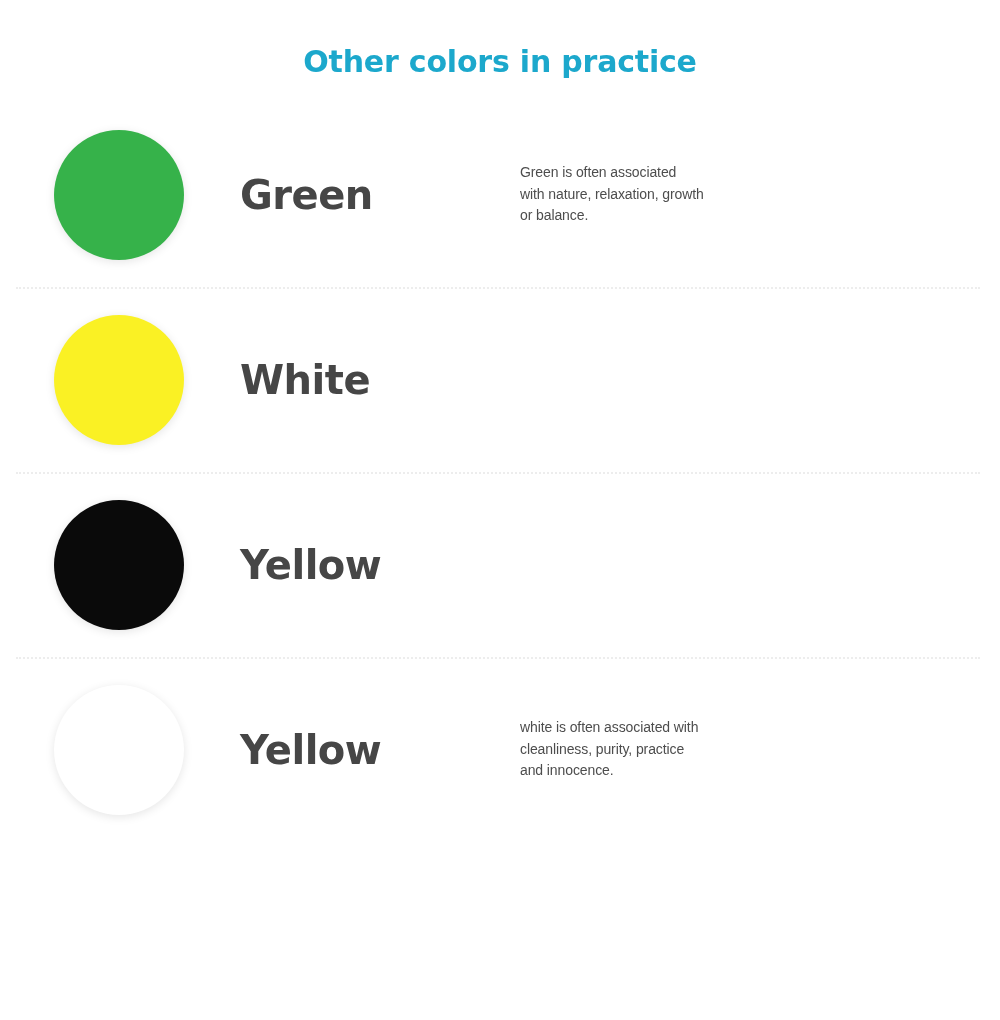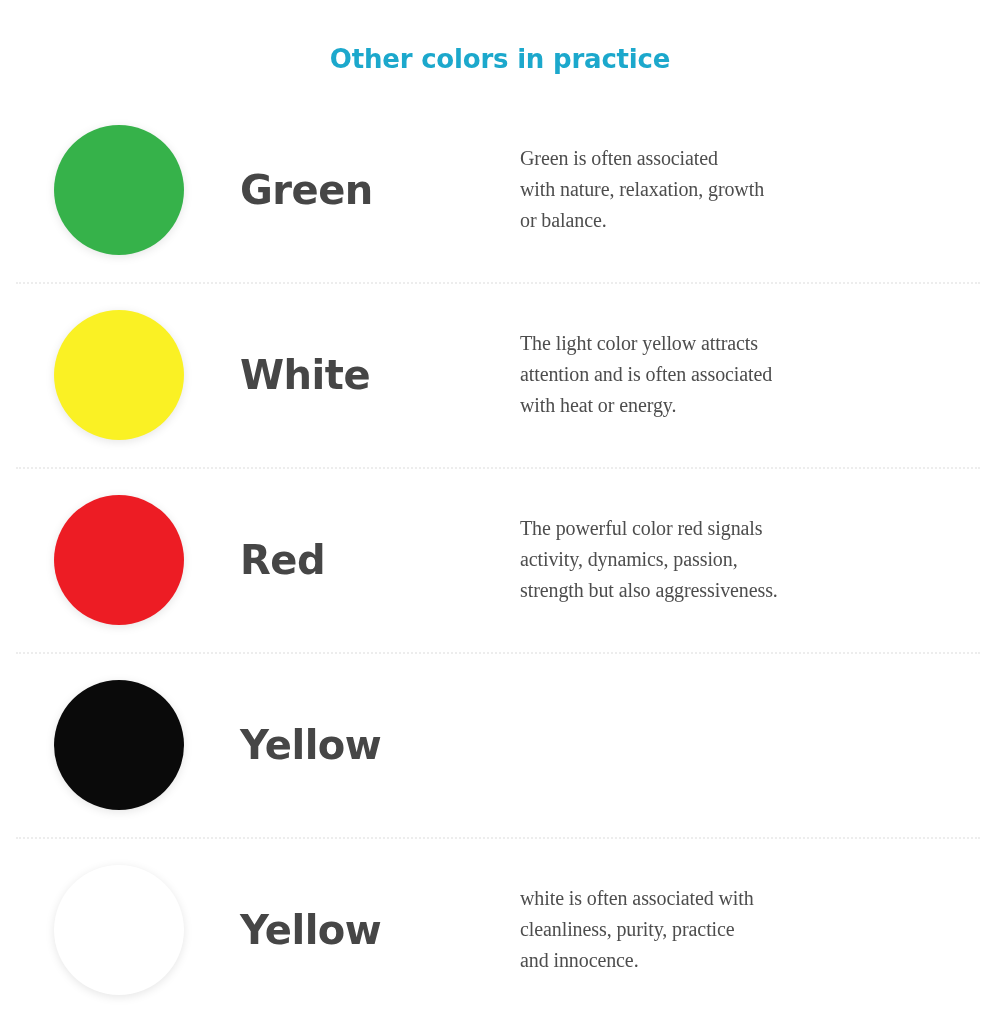--- a/index.html
+++ b/index.html
@@ -20,24 +20,24 @@
     height: 1020px;
     background: #ffffff;
     box-sizing: border-box;
   }
 
   .page-title {
     text-align: center;
     color: #1CA8CC;
     font-family: "DejaVu Sans", sans-serif;
     font-weight: bold;
-    font-size: 26px;
+    font-size: 30px;
     letter-spacing: -0.2px;
-    padding-top: 28px;
-    margin: 16px 0 22px 0;
+    padding-top: 44px;
+    margin: 0 0 22px 0;
     line-height: 1.2;
   }
 
   .rows {
     display: flex;
     flex-direction: column;
   }
 
   .color-row {
     display: flex;
@@ -89,23 +89,23 @@
     line-height: 1.1;
   }
 
   .desc-cell {
     flex: 1 1 auto;
     box-sizing: border-box;
     padding-right: 40px;
   }
 
   .desc-text {
-    font-family: Liberation Serif, serif;
+    font-family: Liberation Sans, sans-serif;
     font-weight: normal;
-    font-size: 20px;
+    font-size: 14px;
     line-height: 1.55;
     color: #4D4D4D;
     white-space: pre-line;
     letter-spacing: -0.1px;
   }
 </style>
 </head>
 <body>
 
 <div class="page" style="background: rgb(255, 255, 255);">
@@ -128,40 +128,22 @@
       </div>
     </div>
 
     <div class="color-row">
       <div class="swatch-cell">
         <div class="swatch" style="background: rgb(250, 241, 36);"></div>
       </div>
       <div class="label-cell">
         <div class="color-label">White</div>
       </div>
-      <div class="desc-cell">
-        <div class="desc-text">The light color yellow attracts
-attention and is often associated
-with heat or energy.</div>
-      </div>
     </div>
 
-    <div class="color-row">
-      <div class="swatch-cell">
-        <div class="swatch" style="background: rgb(237, 28, 36);"></div>
-      </div>
-      <div class="label-cell">
-        <div class="color-label">Red</div>
-      </div>
-      <div class="desc-cell">
-        <div class="desc-text">The powerful color red signals
-activity, dynamics, passion,
-strength but also aggressiveness.</div>
-      </div>
-    </div>
 
     <div class="color-row">
       <div class="swatch-cell">
         <div class="swatch" style="background: rgb(10, 10, 10);"></div>
       </div>
       <div class="label-cell">
         <div class="color-label">Yellow</div>
       </div>
     </div>
 

